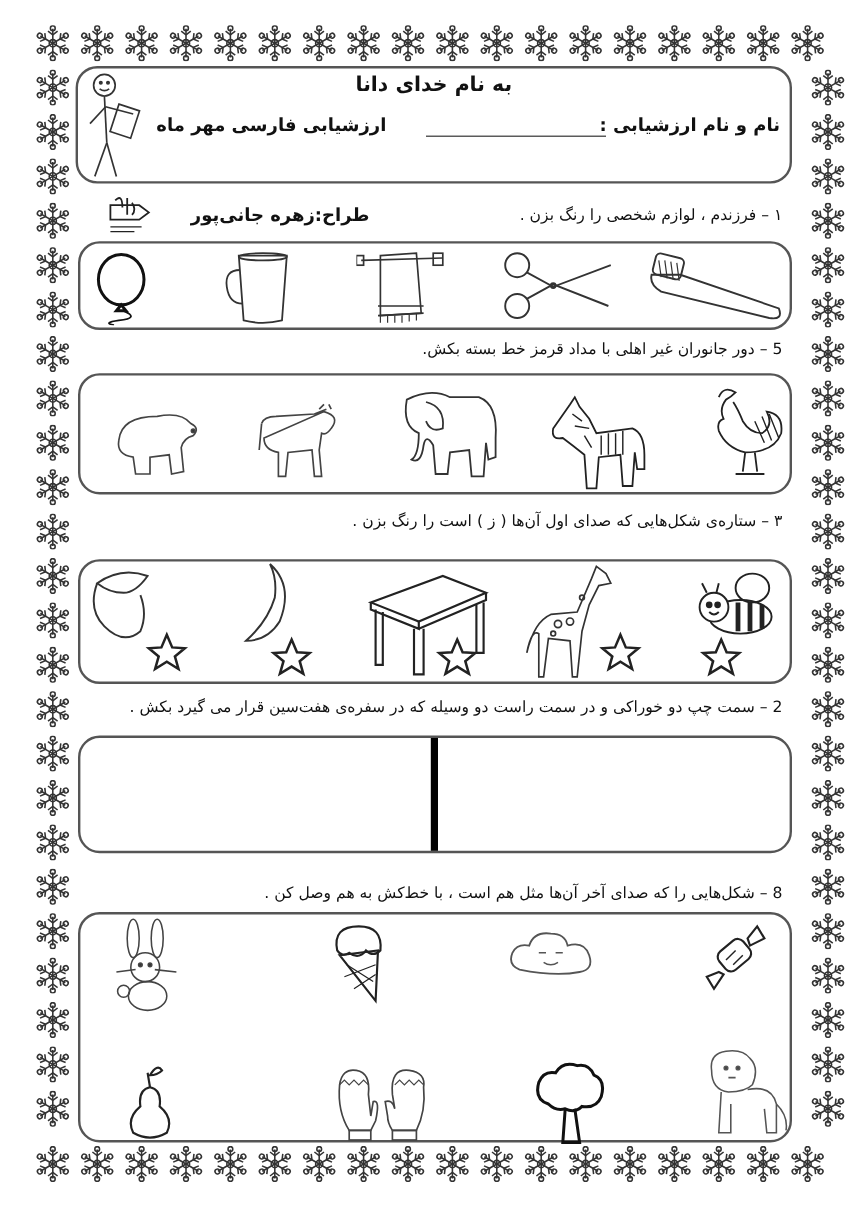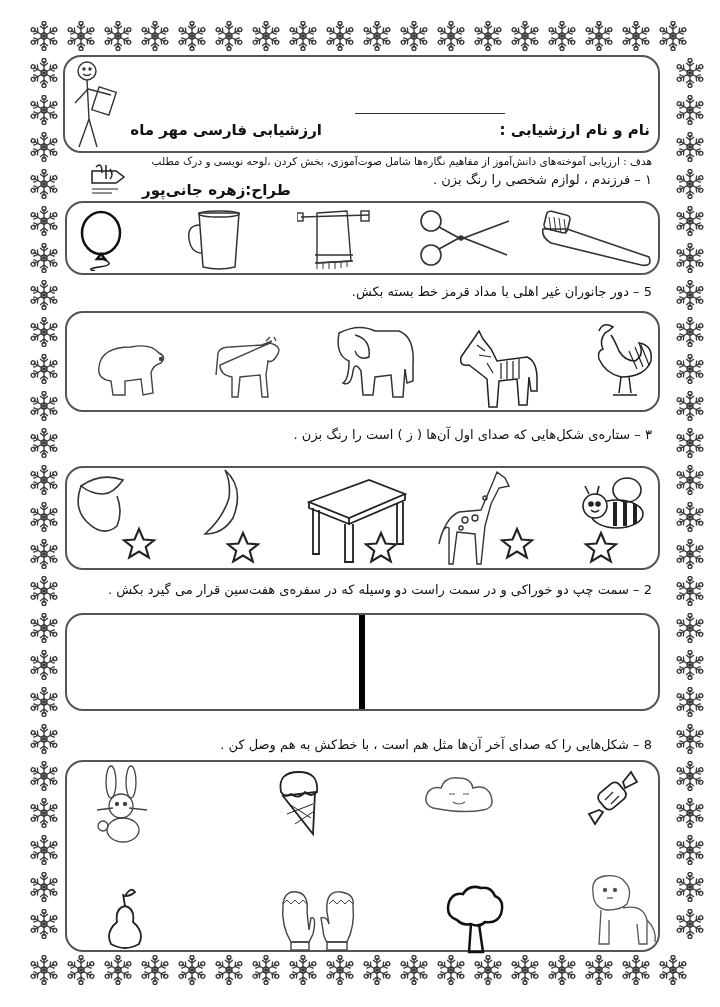--- a/index.html
+++ b/index.html
@@ -1,19 +1,19 @@
 <!DOCTYPE html>
 <html><head>
 <meta charset="utf-8">
 <style>
   html,body{margin:0;padding:0;background:#fff;}
   body{width:720px;height:1007px;position:relative;overflow:hidden;font-family:"DejaVu Sans",sans-serif;color:#111;}
   .flake{position:absolute;width:30px;height:30px;}
   .box{position:absolute;border:2px solid #555;border-radius:18px;background:#fff;box-sizing:border-box;}
-  .rtl{direction:rtl;text-align:right;margin-top:26px;}
+  .rtl{direction:rtl;text-align:right;}
   .q{position:absolute;font-size:13px;direction:rtl;white-space:nowrap;}
   .pic{position:absolute;}
   svg{display:block;}
 </style>
 </head>
 <body>
 
 <div id="border">
     <div class="flake" style="left: 29px; top: 21px;">
       <svg width="30" height="30" viewBox="0 0 30 30" fill="none" stroke="#333333" stroke-width="1.3">
@@ -3469,35 +3469,35 @@
         <circle cx="19" cy="10" r="1" fill="#333"></circle>
       <path d="M12 15 Q16 18 20 15"></path>
         <line x1="16" y1="21" x2="18" y2="60"></line>
       <line x1="17" y1="30" x2="4" y2="44"></line>
         <line x1="17" y1="30" x2="40" y2="36"></line>
       <line x1="18" y1="60" x2="8" y2="88"></line>
         <line x1="18" y1="60" x2="26" y2="88"></line>
       <rect x="24" y="30" width="18" height="24" transform="rotate(18 33 42)"></rect>
     </svg>
   </div>
+  <div style="position:absolute;left:0;right:0;top:4px;text-align:center;font-size:17px;font-weight:bold;direction:rtl;">به نام خدای دانا</div>
   <div class="rtl" style="position:absolute;right:8px;top:38px;font-size:15px;font-weight:bold;">نام و نام ارزشیابی :</div>
   <div style="position:absolute;left:290px;top:56px;width:150px;border-bottom:1.5px solid #333;height:0;"></div>
   <div class="rtl" style="position:absolute;right:336px;top:38px;font-size:15px;font-weight:bold;">ارزشیابی فارسی مهر ماه</div>
-  <div class="rtl" style="position:absolute;right:6px;top:72px;font-size:10.5px;white-space:nowrap;">هدف : ارزیابی آموخته‌های دانش‌آموز از مفاهیم نگاره‌ها شامل صوت‌آموزی، بخش کردن ،لوحه نویسی و درک مطلب</div>
 </div>
 
 <div style="position:absolute;left:88px;top:163px;width:40px;height:36px;">
   <svg width="40" height="36" viewBox="0 0 40 36" fill="none" stroke="#222" stroke-width="1.5">
     <path d="M4 20 L28 20 L36 14 L28 8 L4 8 Z"></path>
     <path d="M8 4 Q14 -2 14 10 M18 2 L18 16 M22 6 Q26 12 22 16"></path>
     <line x1="4" y1="26" x2="30" y2="26" stroke-width="1"></line>
     <line x1="4" y1="30" x2="24" y2="30" stroke-width="1"></line>
   </svg>
 </div>
-<div class="q" style="left:142px;top:170px;font-size:15px;font-weight:bold;margin-top:11px;">طراح:زهره جانی‌پور</div>
+<div class="q" style="left:159px;top:170px;font-size:15px;font-weight:bold;">طراح:زهره جانی‌پور</div>
 <div class="q" style="right:68px;top:172px;text-align:right;">۱ – فرزندم ، لوازم شخصی را رنگ بزن .</div>
 
 <div class="box" style="left:65px;top:201px;width:595px;height:74px;">
   <div class="pic" style="left:10px;top:6px;">
     <svg width="54" height="62" viewBox="0 0 54 62" fill="none" stroke="#111" stroke-width="2.5">
       <ellipse cx="24" cy="24" rx="19" ry="21"></ellipse>
         <path d="M24 45 L20 50 L28 50 Z"></path>
         <path d="M26 50 Q40 56 22 58 Q8 60 18 62" stroke-width="1.5"></path>
     </svg>
   </div>

